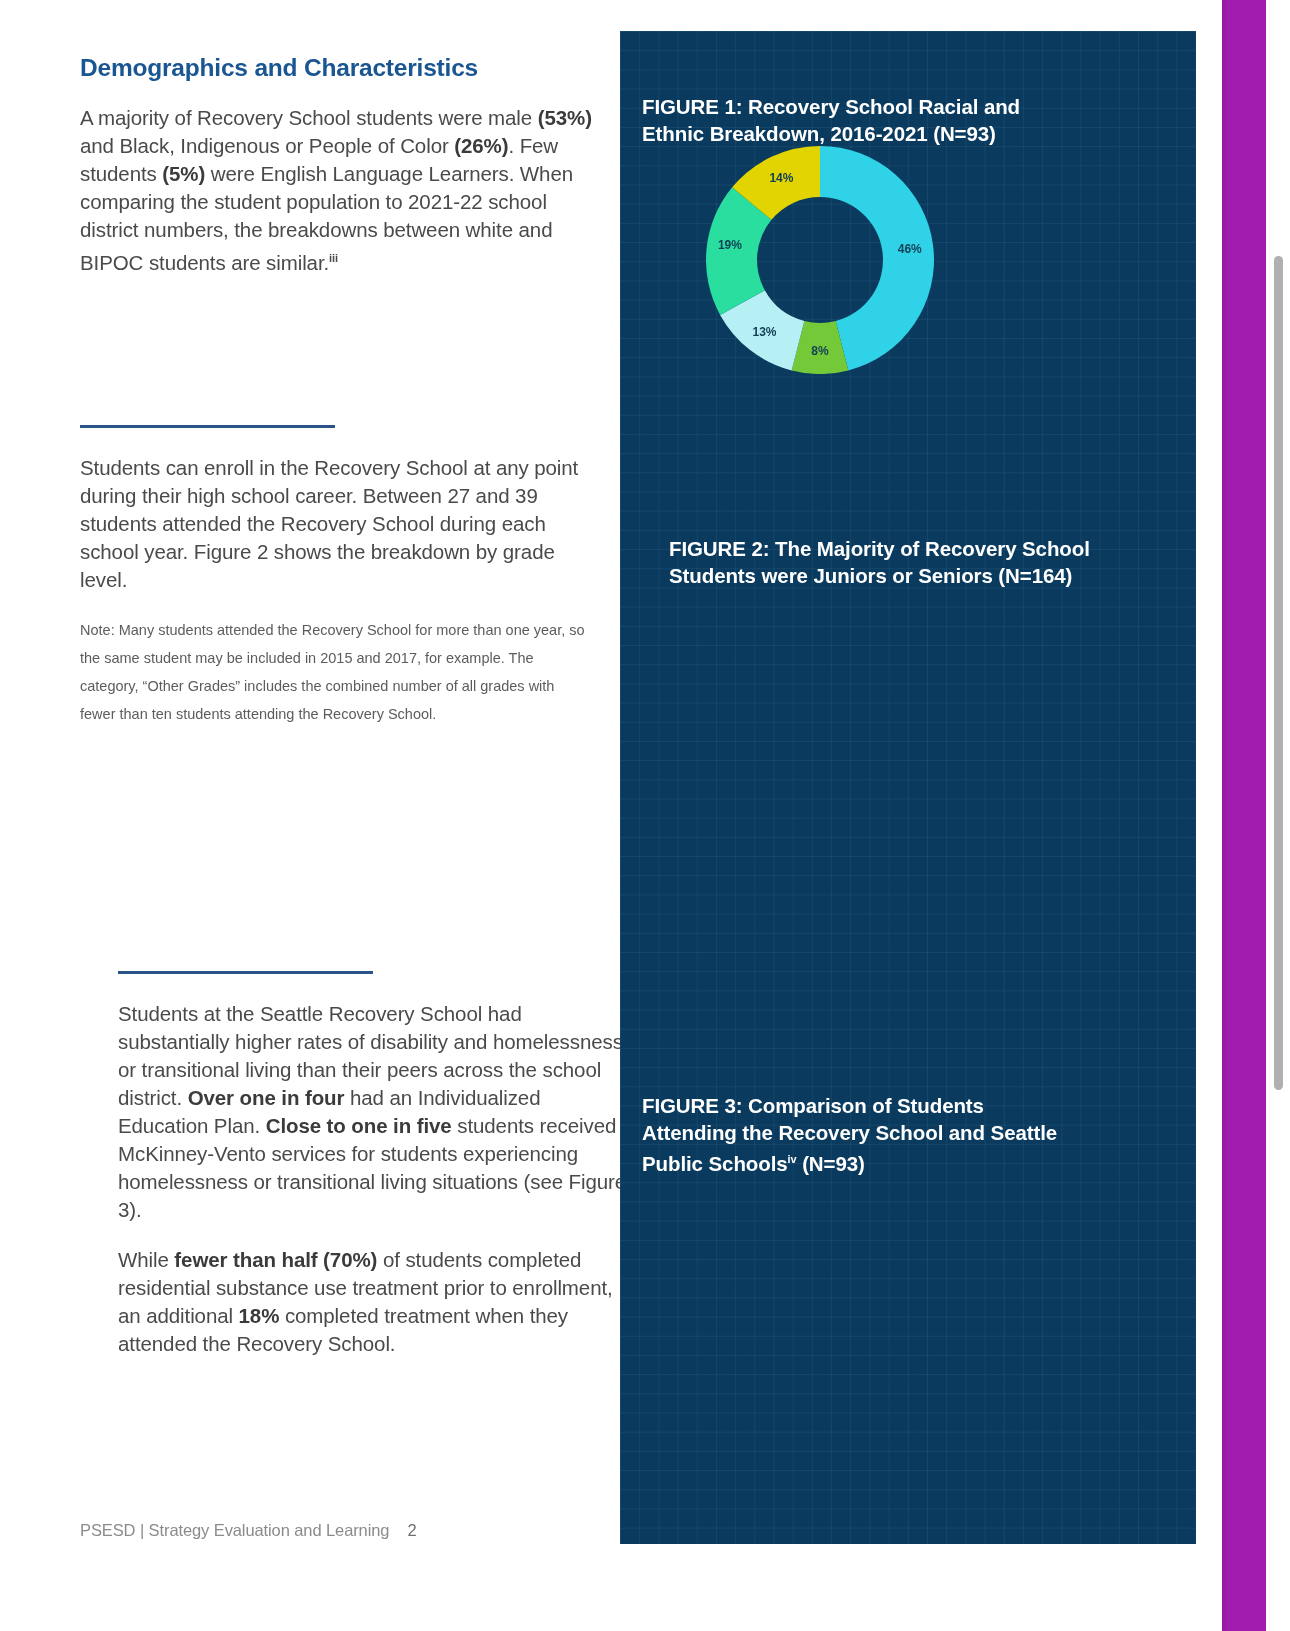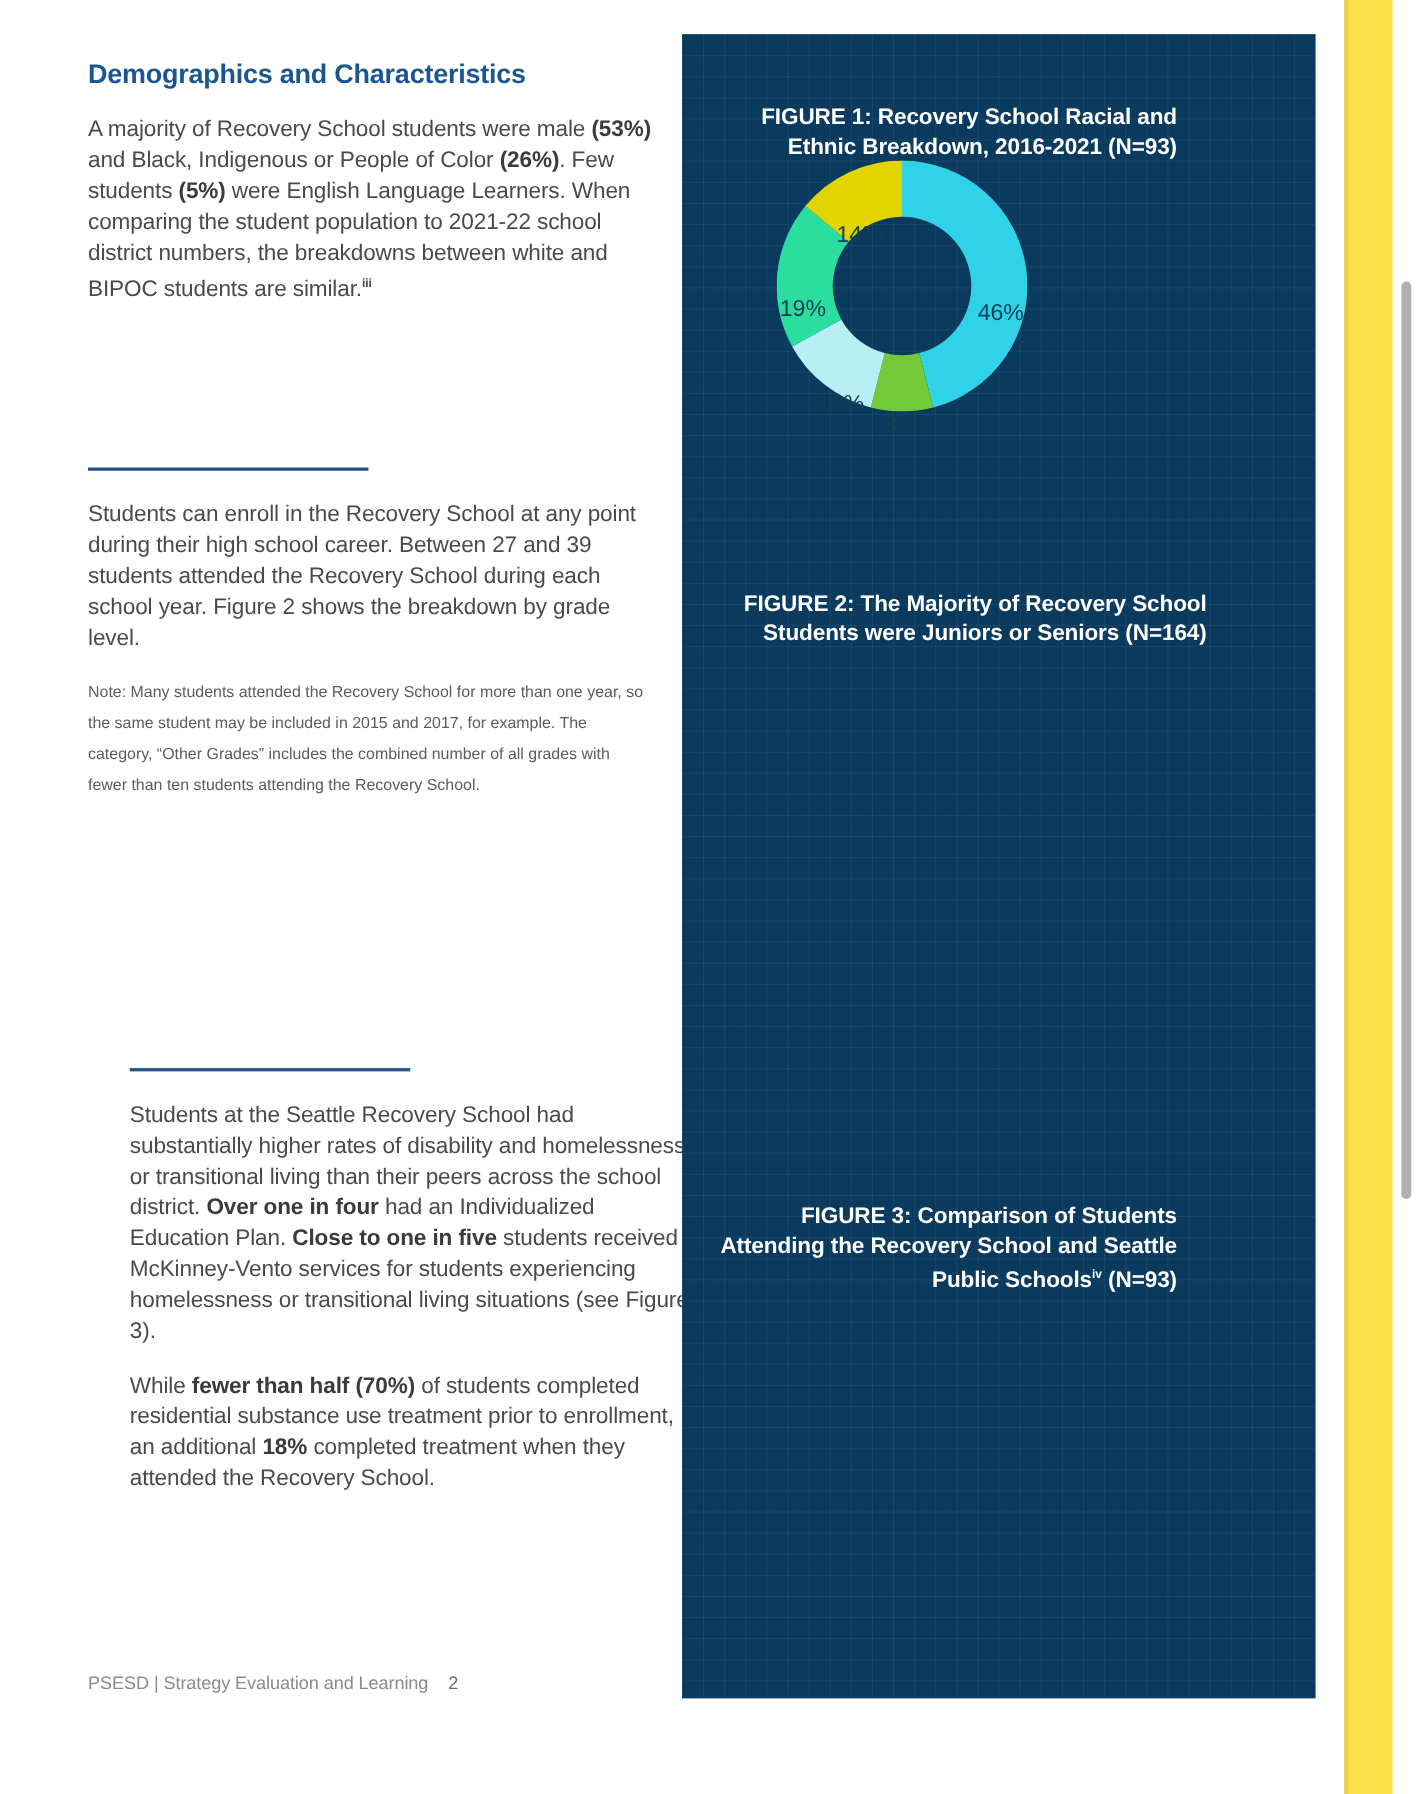--- a/index.html
+++ b/index.html
@@ -5,21 +5,21 @@
   * { box-sizing: border-box; margin: 0; padding: 0; }
   html, body {
     width: 1290px; height: 1631px;
     background: #f2f2f2;
     font-family: "Liberation Sans", sans-serif;
     overflow: hidden;
   }
   .viewport {
     position: relative;
     width: 1290px; height: 1631px;
-    background: #fde047;
+    background: #a21caf;
     overflow: hidden;
   }
   
   .page {
     position: absolute;
     left: 0; top: 0;
     width: 1222px; height: 1631px;
     background: #ffffff;
   }
 
@@ -77,39 +77,38 @@
     background-image:
       linear-gradient(to right, rgba(120,185,225,0.10) 1px, transparent 1px),
       linear-gradient(to bottom, rgba(120,185,225,0.10) 1px, transparent 1px);
     background-size: 19.2px 19.2px;
     color: #ffffff;
     overflow: hidden;
   }
   .fig-title {
     position: absolute;
     left: 0; width: 472px;
-    text-align: right;
+    text-align: left;
     font-size: 20.5px;
     font-weight: bold;
     line-height: 27px;
     letter-spacing: -0.1px;
     padding: 0 22px;
   }
   .fig-title sup { font-size: 11px; vertical-align: super; }
 
   
   #fig1-title { top: 62px; }
   #donut { position: absolute; left: 86px; top: 115px; }
   .slice-label {
     position: absolute;
     color: #123f55;
-    font-size: 21px;
-    font-weight: normal;
+    font-size: 12px;
+    font-weight: bold;
     white-space: nowrap;
-    margin-top: 36px;
   }
 
   
   #fig2-title { top: 504px; margin-left: 27px; }
 
   
   #fig3-title { top: 1061px; }
 
   
   .scrollbar-track {

